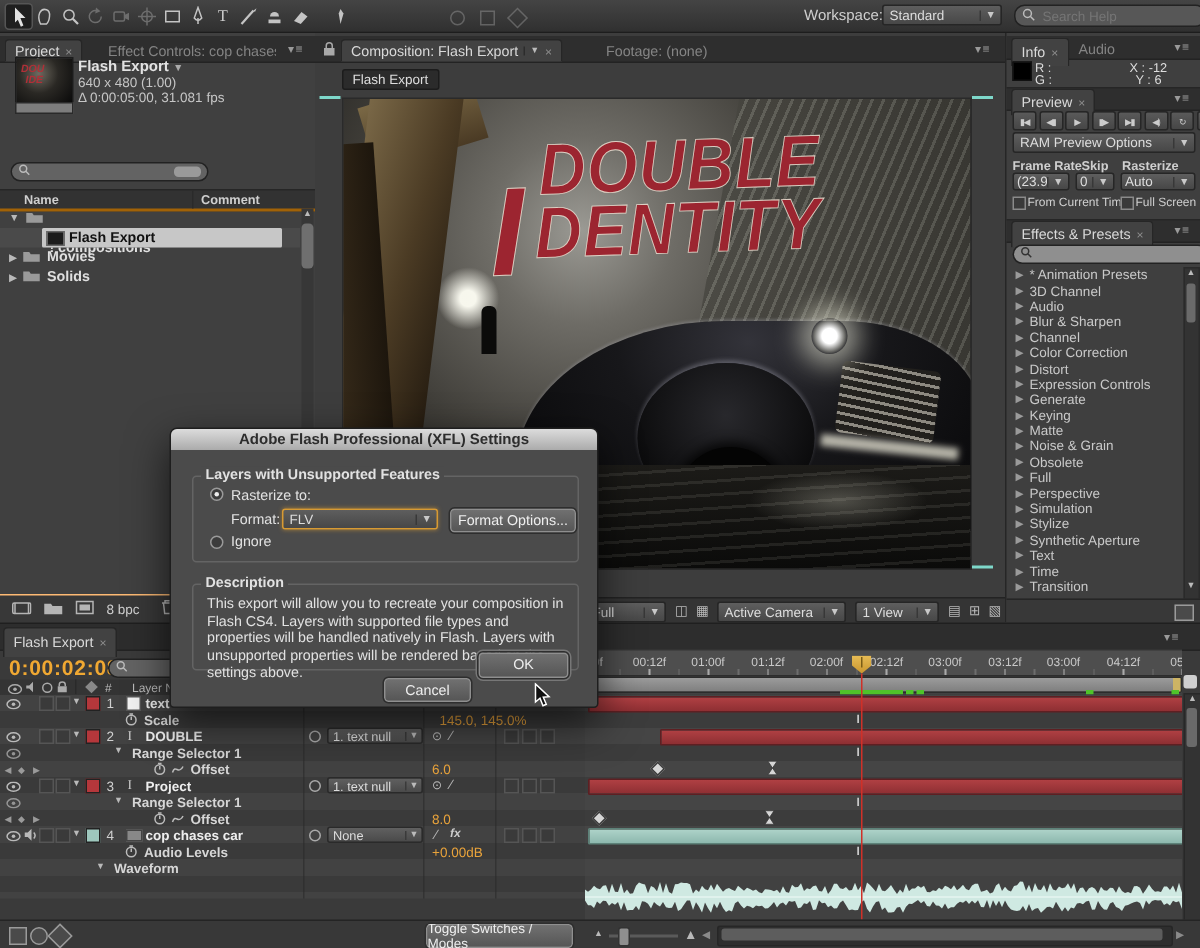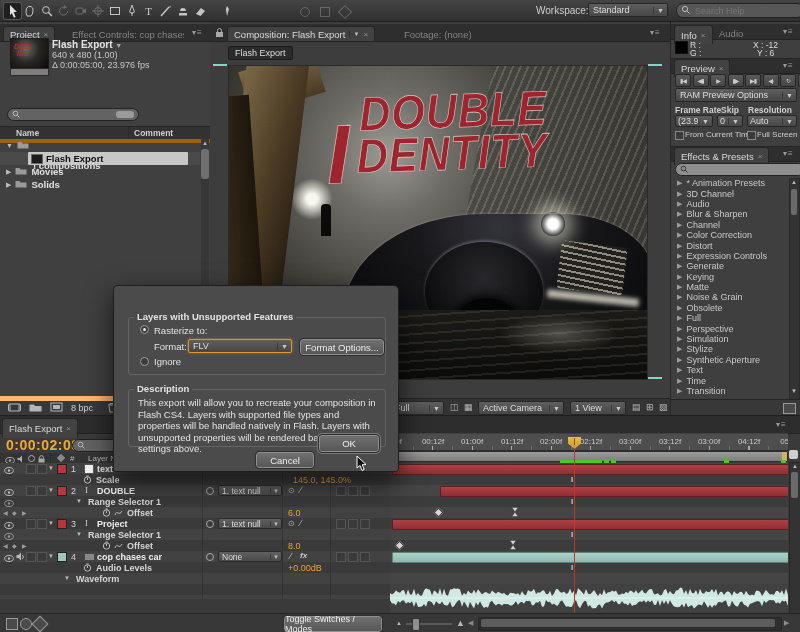--- a/index.html
+++ b/index.html
@@ -146,32 +146,32 @@
     <span class="abs menuicon" style="left:192px;top:6px;">▾≡</span>
 
     <div class="abs" style="left:10px;top:16px;width:37px;height:29px;background:radial-gradient(circle at 40% 35%,#6e6a60 0%,#2a2824 45%,#0a0a0a 100%);border:1px solid #1c1c1c;overflow:hidden;">
       <span style="position:absolute;left:3px;top:4px;font-size:7px;font-style:italic;font-weight:bold;color:#b03038;">DOU</span>
       <span style="position:absolute;left:6px;top:11px;font-size:7px;font-style:italic;font-weight:bold;color:#b03038;">IDE</span>
     </div>
     <div class="abs" style="left:10px;top:46px;width:37px;height:6px;background:#7d7d7d;border:1px solid #2a2a2a;"></div>
 
     <span class="abs" style="left:52px;top:17px;font-weight:bold;color:#e2e2e2;"><span>Flash Export</span> <span style="font-size:7px;color:#aaa;">▼</span></span>
     <span class="abs" style="left:52px;top:28px;color:#c6c6c6;font-size:9px;">640 x 480 (1.00)</span>
-    <span class="abs" style="left:52px;top:38px;color:#c6c6c6;font-size:9px;">Δ 0:00:05:00, 23.976 fps</span>
+    <span class="abs" style="left:52px;top:38px;color:#c6c6c6;font-size:9px;">Δ 0:00:05:00, 31.081 fps</span>
 
     <div class="abs searchbox" style="left:7px;top:86px;width:122px;height:11px;">
       <span><svg width="8" height="8">
             <circle cx="3.5" cy="3.5" r="2.3" fill="none" stroke="#bbb"></circle>
             <path d="M5.2 5.2 L7.5 7.5" stroke="#bbb"></path>
           </svg></span>
       <input style="">
       <span style="width:26px;height:7px;background:#9a9a9a;border-radius:3px;"></span>
     </div>
 
-    <div class="abs" style="left:0;top:104px;width:210px;height:12px;background:#323232;border-top:1px solid #262626;border-bottom:4px solid #a16207;">
+    <div class="abs" style="left:0;top:104px;width:210px;height:12px;background:#323232;border-top:1px solid #262626;border-bottom:2px solid #a16207;">
       <span style="position:absolute;left:16px;top:1px;font-size:8.5px;font-weight:bold;color:#cfcfcf;">Name</span>
       <span class="vline" style="position:absolute;left:128px;top:0;height:12px;"></span>
       <span style="position:absolute;left:134px;top:1px;font-size:8.5px;font-weight:bold;color:#cfcfcf;">Comment</span>
     </div>
 
     <div class="abs" style="left:0;top:117px;width:200px;height:13px;display:flex;align-items:center;gap:4px;padding-left:6px;box-sizing:border-box;">
       <span class="glyph" style="font-size:7px;">▼</span>
       <span><svg width="12" height="9">
             <path d="M0.5 2 h4 l1 1.5 h6 v5 h-11 z" fill="#9a9a9a"></path>
           </svg></span>
@@ -194,21 +194,21 @@
       <span><svg width="12" height="9">
             <path d="M0.5 2 h4 l1 1.5 h6 v5 h-11 z" fill="#9a9a9a"></path>
           </svg></span>
       <span style="font-size:9.5px;color:#e0e0e0;font-weight:bold;">Solids</span>
     </div>
     <div class="abs" style="left:201px;top:117px;width:8px;height:254px;background:#373737;">
       <span style="position:absolute;left:0;top:10px;width:8px;height:30px;background:#6f6f6f;border-radius:3px;"></span>
       <span style="position:absolute;left:1px;top:1px;font-size:6px;color:#bbb;">▲</span>
     </div>
 
-    <div class="abs" style="left:0;top:374px;width:210px;height:19px;background:#383838;border-top:5px solid #fdba74;display:flex;align-items:center;gap:8px;padding-left:8px;box-sizing:border-box;">
+    <div class="abs" style="left:0;top:374px;width:210px;height:19px;background:#383838;border-top:1px solid #fdba74;display:flex;align-items:center;gap:8px;padding-left:8px;box-sizing:border-box;">
       <span><svg width="13" height="10">
             <rect x="0.5" y="2" width="12" height="7" rx="1" fill="none" stroke="#b5b5b5"></rect>
             <path d="M2 2 V9 M11 2 V9" stroke="#b5b5b5"></path>
           </svg></span>
       <span><svg width="13" height="10">
             <path d="M0.5 2.5 h4.5 l1 1.5 h6.5 v5.5 h-12 z" fill="#b5b5b5"></path>
           </svg></span>
       <span><svg width="13" height="10">
             <rect x="1" y="1" width="11" height="8" fill="none" stroke="#b5b5b5"></rect>
             <rect x="3" y="3" width="7" height="4" fill="#b5b5b5"></rect>
@@ -317,21 +317,21 @@
       <span class="transport">◀)</span>
       <span class="transport">↻</span>
       <span class="transport">▶▶</span>
     </div>
     <div class="abs sel" style="left:4px;top:66px;width:122px;">
         <span class="lbl">RAM Preview Options</span>
         <span class="arr">▼</span>
       </div>
     <span class="abs" style="left:4px;top:83px;font-size:8.5px;font-weight:bold;color:#cfcfcf;">Frame Rate</span>
     <span class="abs" style="left:50px;top:83px;font-size:8.5px;font-weight:bold;color:#cfcfcf;">Skip</span>
-    <span class="abs" style="left:77px;top:83px;font-size:8.5px;font-weight:bold;color:#cfcfcf;">Resolution</span>
+    <span class="abs" style="left:77px;top:83px;font-size:8.5px;font-weight:bold;color:#cfcfcf;">Rasterize</span>
     <div class="abs sel" style="left:4px;top:93px;width:38px;height:12px;">
         <span class="lbl" style="padding:0 2px;">(23.98)</span>
         <span class="arr">▼</span>
       </div>
     <div class="abs sel" style="left:46px;top:93px;width:26px;height:12px;">
         <span class="lbl" style="padding:0 2px;">0</span>
         <span class="arr">▼</span>
       </div>
     <div class="abs sel" style="left:76px;top:93px;width:50px;height:12px;">
         <span class="lbl" style="padding:0 2px;">Auto</span>
@@ -735,20 +735,23 @@
       <span class="glyph" style="position:absolute;left:456px;top:4px;font-size:9px;">▲</span>
       <span class="glyph" style="position:absolute;left:468px;top:5px;font-size:7px;color:#8a8a8a;">◀</span>
       <div style="position:absolute;left:478px;top:3px;width:302px;height:12px;background:#2e2e2e;border:1px solid #262626;border-radius:2px;">
         <span style="position:absolute;left:2px;top:1px;width:294px;height:8px;background:#5d5d5d;border-radius:2px;"></span>
       </div>
       <span class="glyph" style="position:absolute;left:784px;top:5px;font-size:7px;color:#8a8a8a;">▶</span>
     </div>
   </div>
 
   <div class="abs" style="left:113px;top:285px;width:284px;height:185px;background:#4b4b4b;border:1px solid #1e1e1e;border-radius:5px 5px 3px 3px;box-shadow:0 10px 28px rgba(0,0,0,.65);z-index:40;">
+    <div style="height:14px;background:linear-gradient(#dcdcdc,#ababab);border-radius:4px 4px 0 0;display:flex;align-items:center;justify-content:center;">
+      <span style="font-size:10px;font-weight:bold;color:#2d2d2d;">Adobe Flash Professional (XFL) Settings</span>
+    </div>
 
     <span class="dlg-label" style="position:absolute;left:20px;top:25px;font-weight:bold;background:#4b4b4b;padding:0 3px;z-index:2;">Layers with Unsupported Features</span>
     <div class="groupbox" style="position:absolute;left:14px;top:31px;width:256px;height:56px;"></div>
     <span class="radio on" style="position:absolute;left:26px;top:39px;"></span>
     <span class="dlg-label" style="position:absolute;left:40px;top:39px;">Rasterize to:</span>
     <span class="dlg-label" style="position:absolute;left:40px;top:55px;">Format:</span>
     <div class="sel" style="position:absolute;left:74px;top:53px;width:104px;height:14px;border:1px solid #d79a33;box-shadow:0 0 3px rgba(215,154,51,.6);">
       <span class="lbl">FLV</span>
         <span class="arr">▼</span>
     </div>

